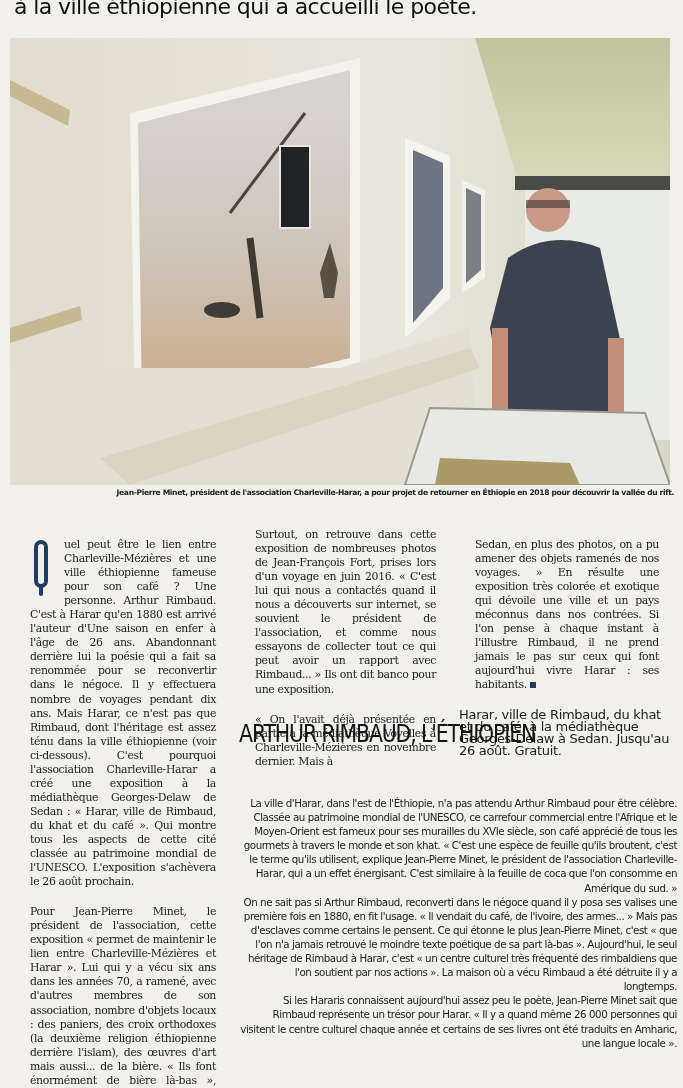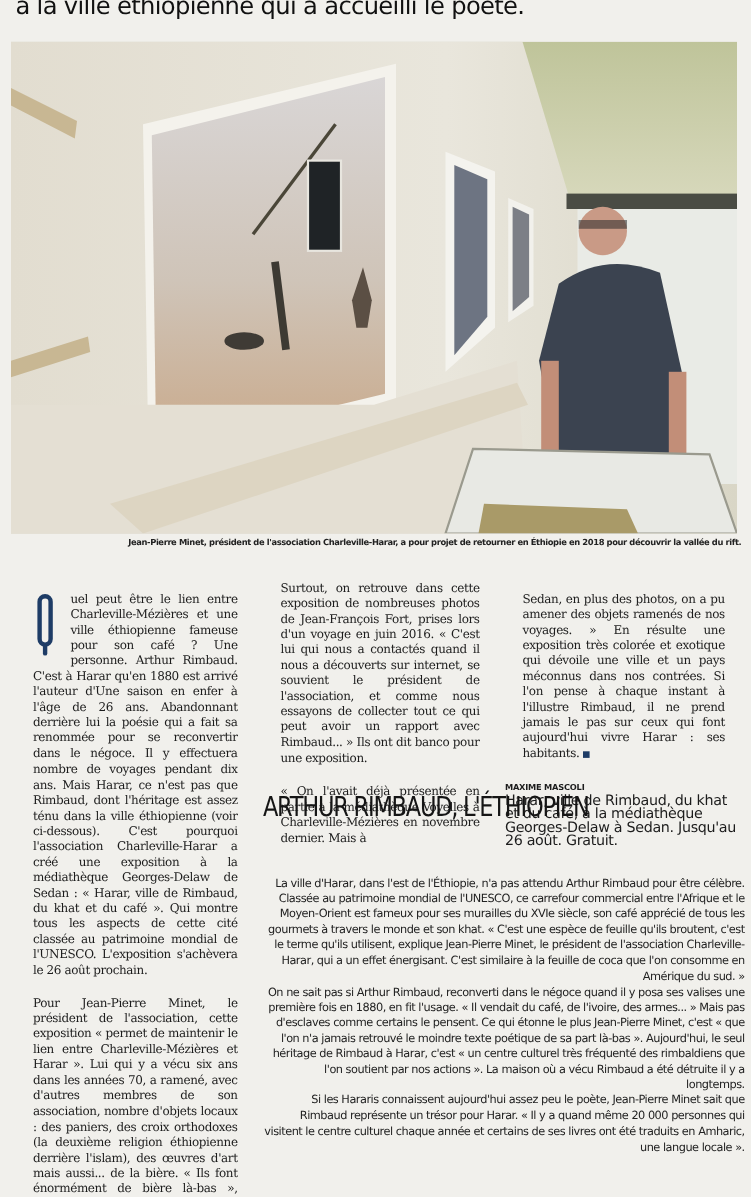--- a/index.html
+++ b/index.html
@@ -158,24 +158,23 @@
   </p>
   <p>
     <span class="it">« On l'avait déjà présentée en partie à la médiathèque Voyelles à Charleville-Mézières en novembre dernier. Mais à</span>
   </p>
 </div>
 
 <div class="col col3">
   <p>
     <span class="it">Sedan, en plus des photos, on a pu amener des objets ramenés de nos voyages. »</span><span> En résulte une exposition très colorée et exotique qui dévoile une ville et un pays méconnus dans nos contrées. Si l'on pense à chaque instant à l'illustre Rimbaud, il ne prend jamais le pas sur ceux qui font aujourd'hui vivre Harar : ses habitants.</span><span class="end-square"></span>
   </p>
-  <div class="byline">MAXIME MASCOLI</div>
   <div class="info">Harar, ville de Rimbaud, du khat et du café, à la médiathèque Georges-Delaw à Sedan. Jusqu'au 26 août. Gratuit.</div>
 </div>
 
 <div class="box">
   <h2>ARTHUR RIMBAUD, L'ÉTHIOPIEN</h2>
   <div class="body">
     <p>La ville d'Harar, dans l'est de l'Éthiopie, n'a pas attendu Arthur Rimbaud pour être célèbre. Classée au patrimoine mondial de l'UNESCO, ce carrefour commercial entre l'Afrique et le Moyen-Orient est fameux pour ses murailles du XVIe siècle, son café apprécié de tous les gourmets à travers le monde et son khat. « C'est une espèce de feuille qu'ils broutent, c'est le terme qu'ils utilisent, explique Jean-Pierre Minet, le président de l'association Charleville-Harar, qui a un effet énergisant. C'est similaire à la feuille de coca que l'on consomme en Amérique du sud. »</p>
     <p>On ne sait pas si Arthur Rimbaud, reconverti dans le négoce quand il y posa ses valises une première fois en 1880, en fit l'usage. « Il vendait du café, de l'ivoire, des armes... » Mais pas d'esclaves comme certains le pensent. Ce qui étonne le plus Jean-Pierre Minet, c'est « que l'on n'a jamais retrouvé le moindre texte poétique de sa part là-bas ». Aujourd'hui, le seul héritage de Rimbaud à Harar, c'est « un centre culturel très fréquenté des rimbaldiens que l'on soutient par nos actions ». La maison où a vécu Rimbaud a été détruite il y a longtemps.</p>
-    <p>Si les Hararis connaissent aujourd'hui assez peu le poète, Jean-Pierre Minet sait que Rimbaud représente un trésor pour Harar. « Il y a quand même 20 000 personnes qui visitent le centre culturel chaque année et certains de ses livres ont été traduits en Amharic, une langue locale ».</p>
+    <p>Si les Hararis connaissent aujourd'hui assez peu le poète, Jean-Pierre Minet sait que Rimbaud représente un trésor pour Harar. « Il y a quand même 26 000 personnes qui visitent le centre culturel chaque année et certains de ses livres ont été traduits en Amharic, une langue locale ».</p>
   </div>
 </div>
 
 </body></html>

